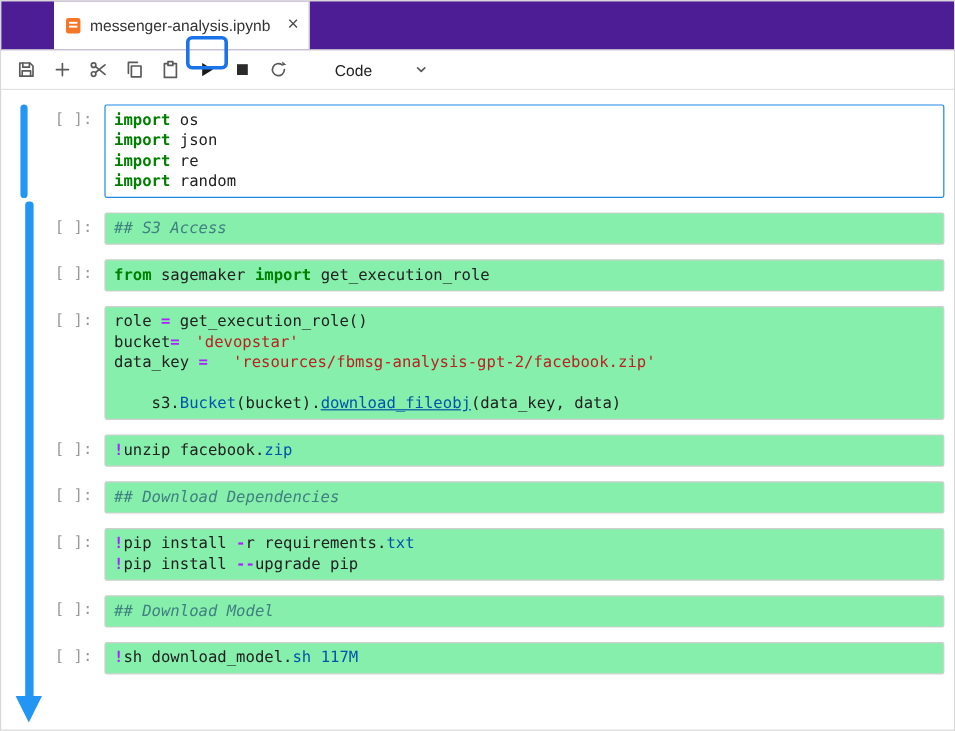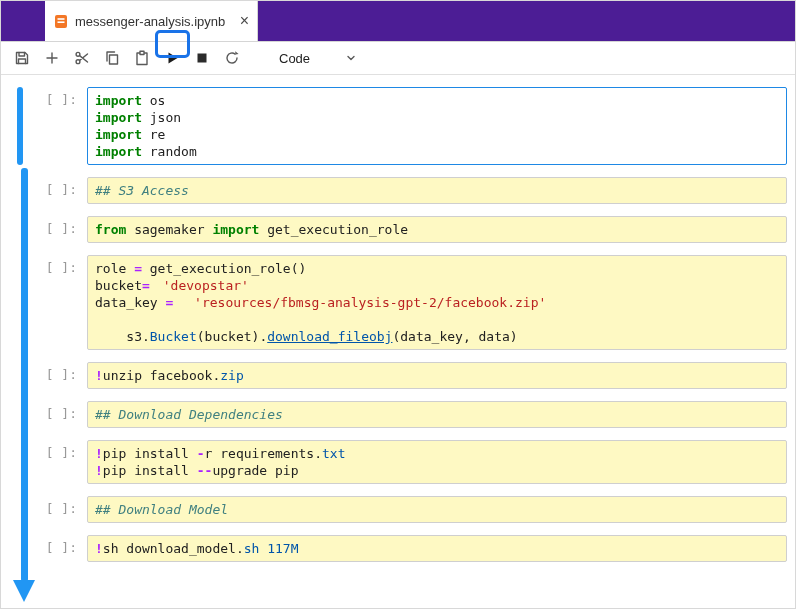--- a/index.html
+++ b/index.html
@@ -79,21 +79,21 @@
   .prompt {
     width: 56px; flex: none;
     text-align: right;
     padding: 5px 10px 0 0;
     color: #999;
     font-family: "DejaVu Sans Mono", monospace;
     font-size: 13px;
   }
   .editor {
     flex: 1;
-    background: #fef9c3;
+    background: #86efac;
     border: 1px solid #cfcfcf;
     border-radius: 2px;
     padding: 4px 7px;
   }
   .cell.active .editor { background: #fff; border-color: #1e88e5; }
   .code-line {
     white-space: pre;
     min-height: 17px;
     line-height: 17px;
     font-family: "DejaVu Sans Mono", monospace;

